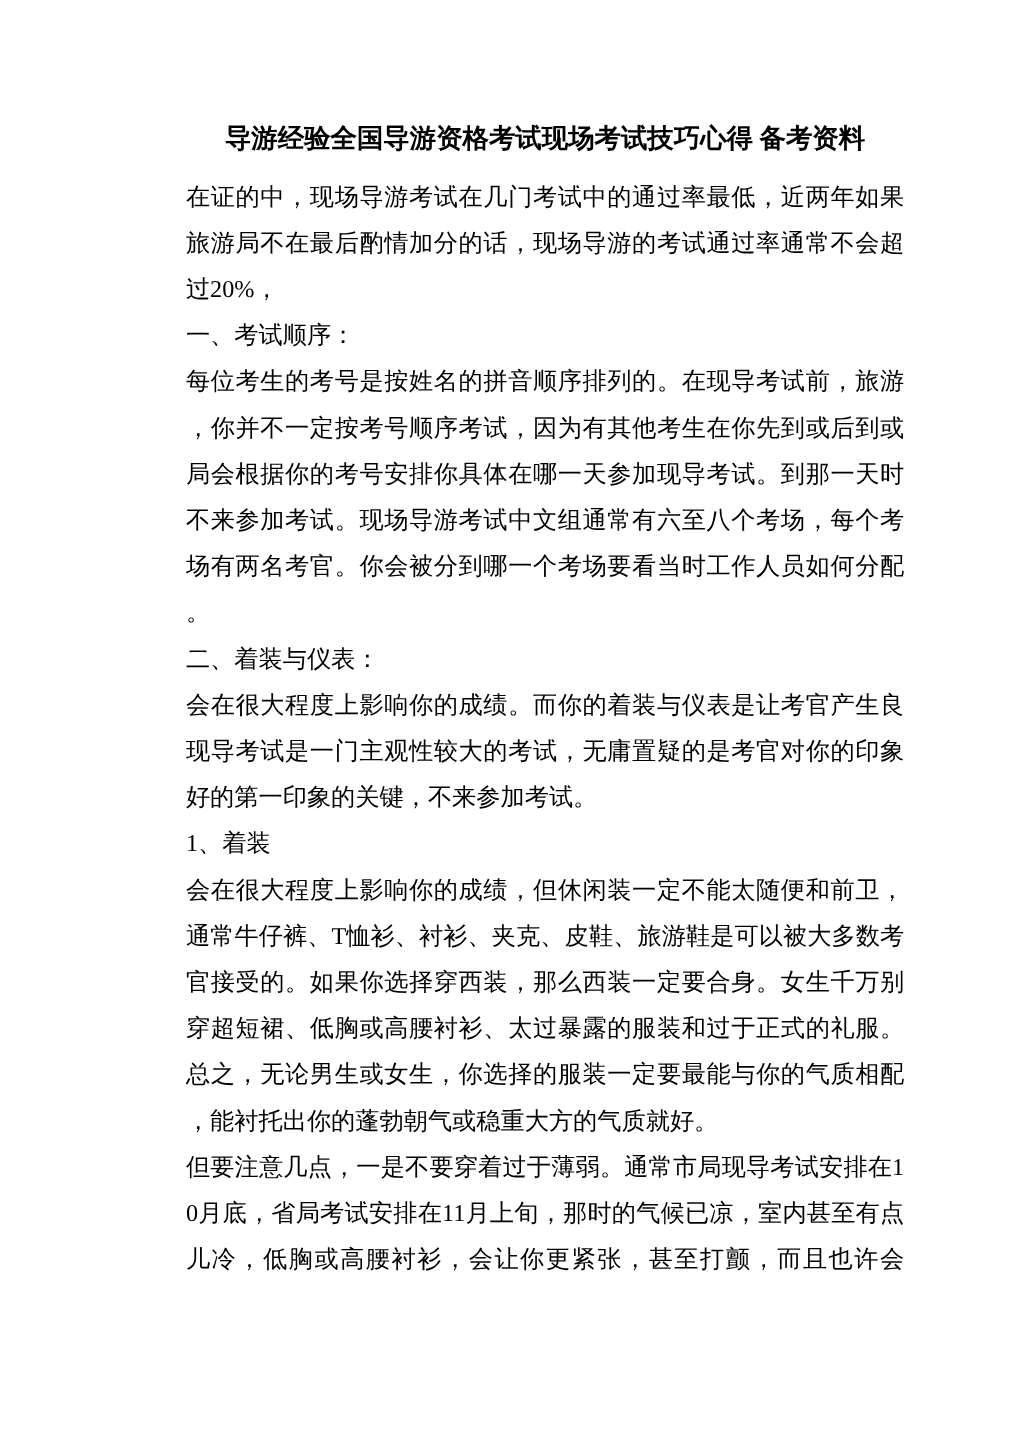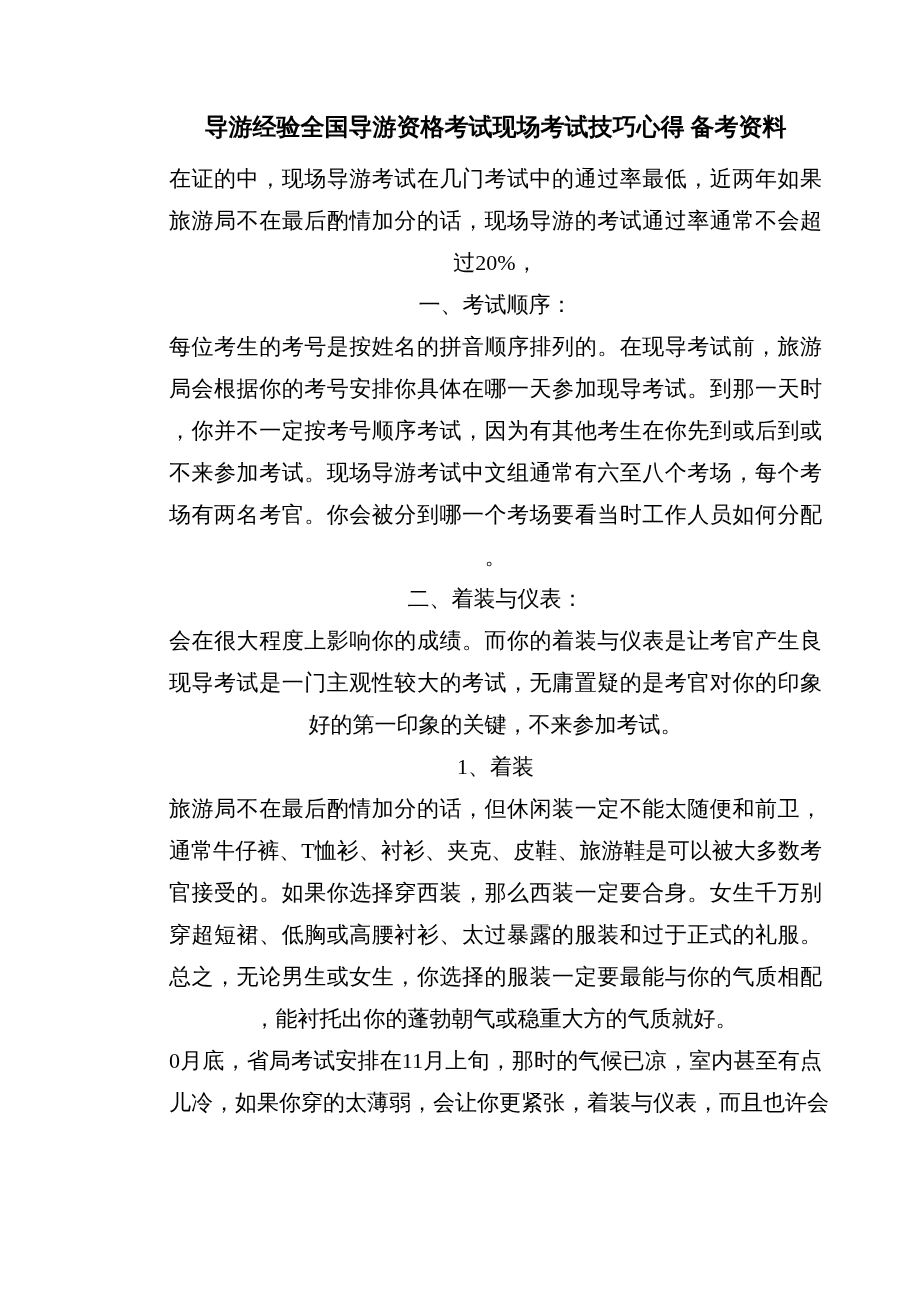--- a/index.html
+++ b/index.html
@@ -31,54 +31,55 @@
     white-space: nowrap;
   }
   .doc-body {
     margin: 0;
     font-family: Liberation Serif, serif;
   }
   .line {
     font-size: 22px;
     line-height: 42px;
     height: 42px;
-    text-align: center;
+    text-align: left;
     white-space: nowrap;
   }
   
   .line.full {
     text-align: justify;
     text-align-last: justify;
   }
 </style>
 </head>
 <body>
 
 <div class="page" style="background: rgb(255, 255, 255); color: #000000; margin-left: 32px;">
   <div class="content">
     <h1 class="doc-title">导游经验全国导游资格考试现场考试技巧心得 备考资料</h1>
     <div class="doc-body">
       <div class="line full">在证的中，现场导游考试在几门考试中的通过率最低，近两年如果</div>
       <div class="line full">旅游局不在最后酌情加分的话，现场导游的考试通过率通常不会超</div>
       <div class="line">过20%，</div>
       <div class="line">一、考试顺序：</div>
       <div class="line full">每位考生的考号是按姓名的拼音顺序排列的。在现导考试前，旅游</div>
+      <div class="line full">，你并不一定按考号顺序考试，因为有其他考生在你先到或后到或</div>
       <div class="line full">局会根据你的考号安排你具体在哪一天参加现导考试。到那一天时</div>
-      <div class="line full">，你并不一定按考号顺序考试，因为有其他考生在你先到或后到或</div>
       <div class="line full">不来参加考试。现场导游考试中文组通常有六至八个考场，每个考</div>
       <div class="line full">场有两名考官。你会被分到哪一个考场要看当时工作人员如何分配</div>
       <div class="line">。</div>
       <div class="line">二、着装与仪表：</div>
       <div class="line full">会在很大程度上影响你的成绩。而你的着装与仪表是让考官产生良</div>
       <div class="line full">现导考试是一门主观性较大的考试，无庸置疑的是考官对你的印象</div>
       <div class="line">好的第一印象的关键，不来参加考试。</div>
       <div class="line">1、着装</div>
-      <div class="line full">旅游局不在最后酌情加分的话，但休闲装一定不能太随便和前卫，</div>
+      <div class="line full">会在很大程度上影响你的成绩，但休闲装一定不能太随便和前卫，</div>
       <div class="line full">通常牛仔裤、T恤衫、衬衫、夹克、皮鞋、旅游鞋是可以被大多数考</div>
       <div class="line full">官接受的。如果你选择穿西装，那么西装一定要合身。女生千万别</div>
       <div class="line full">穿超短裙、低胸或高腰衬衫、太过暴露的服装和过于正式的礼服。</div>
       <div class="line full">总之，无论男生或女生，你选择的服装一定要最能与你的气质相配</div>
       <div class="line">，能衬托出你的蓬勃朝气或稳重大方的气质就好。</div>
+      <div class="line full">但要注意几点，一是不要穿着过于薄弱。通常市局现导考试安排在1</div>
       <div class="line full">0月底，省局考试安排在11月上旬，那时的气候已凉，室内甚至有点</div>
-      <div class="line full">儿冷，如果你穿的太薄弱，会让你更紧张，着装与仪表，而且也许会</div>
+      <div class="line full">儿冷，低胸或高腰衬衫，会让你更紧张，甚至打颤，而且也许会</div>
     </div>
   </div>
 </div>
 
 </body></html>

